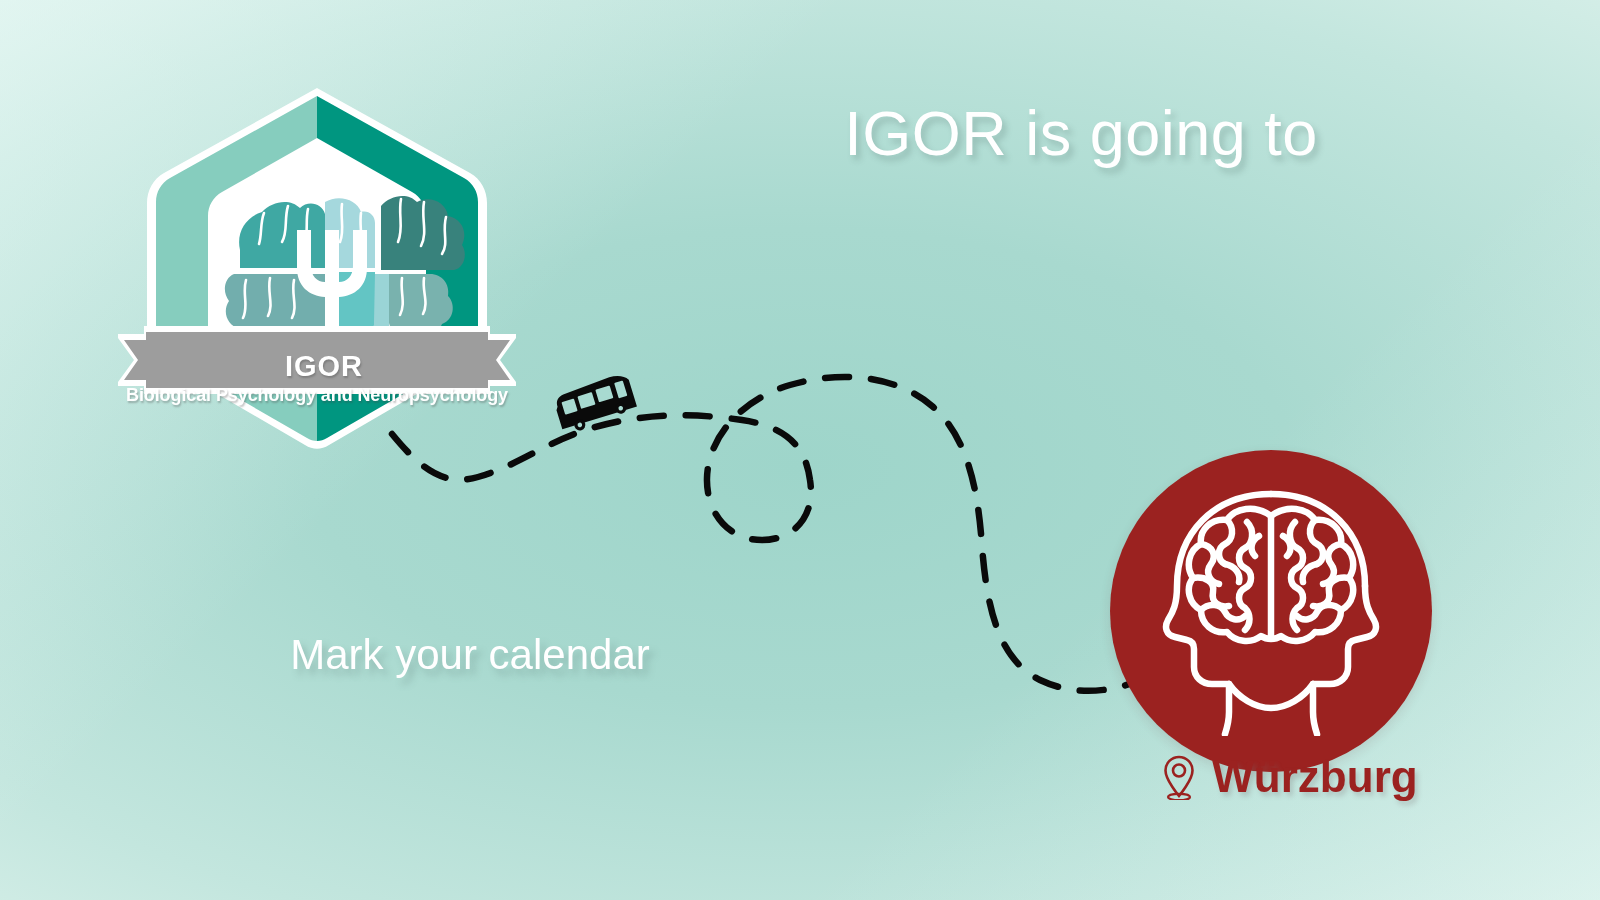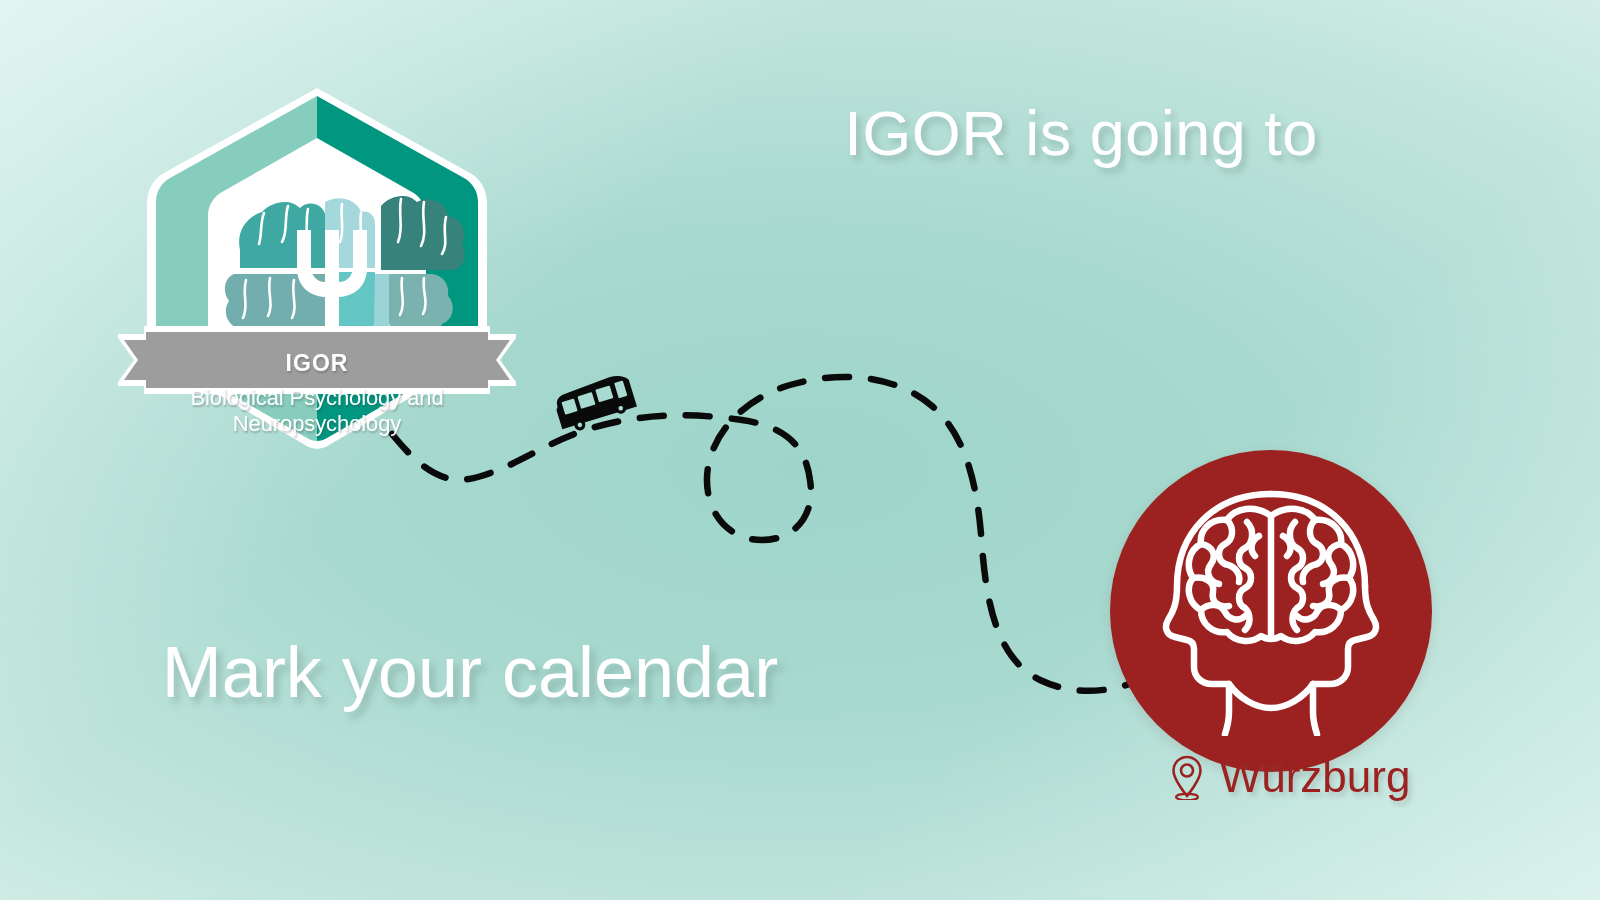--- a/index.html
+++ b/index.html
@@ -34,56 +34,56 @@
   }
   #headline .line2{
     font-size:118px;line-height:1.02;color:#4d8c8b;font-weight:700;
     letter-spacing:1px;margin-top:2px;white-space:nowrap;
     text-shadow:6px 7px 7px rgba(120,150,145,.30);
   }
 
   
   #tagline{
     position:absolute;left:150px;top:630px;width:640px;text-align:center;
-    z-index:5;color:#ffffff;font-weight:400;font-size:72px;line-height:1.18;
+    z-index:5;color:#ffffff;font-weight:400;font-size:42px;line-height:1.18;
     text-shadow:5px 6px 7px rgba(95,125,120,.34);
   }
 
   
   #city-label{
     position:absolute;left:1130px;top:752px;width:320px;
     z-index:5;display:flex;align-items:center;justify-content:center;gap:16px;
-    color:#9b2220;font-size:44px;font-weight:400;
+    color:#9b2220;font-size:44px;font-weight:700;
     text-shadow:3px 4px 5px rgba(120,110,110,.28);
   }
   #city-label .pin{display:block;width:34px;height:46px;flex:0 0 auto;}
 
   
   #city-badge{
     position:absolute;left:1110px;top:450px;width:322px;height:322px;
     border-radius:50%;background:#9b2220;z-index:3;
     box-shadow:0 4px 12px rgba(80,30,30,.12);
   }
   #city-badge svg{position:absolute;left:50%;top:50%;transform:translate(-50%,-50%);}
 
   
   #logo{position:absolute;left:112px;top:82px;width:410px;height:380px;z-index:3;}
   #logo svg{position:absolute;left:0;top:0;}
   #ribbon-text{
     position:absolute;left:0;top:0;width:410px;height:380px;z-index:6;
     pointer-events:none;
   }
   #ribbon-text .igor{
-    position:absolute;left:0;top:268px;width:410px;text-align:center;
-    color:#ffffff;font-size:23px;font-weight:700;letter-spacing:1px;
+    position:absolute;left:7px;top:268px;width:410px;text-align:center;
+    color:#ffffff;font-size:29px;font-weight:700;letter-spacing:1px;
     text-shadow:1px 2px 2px rgba(70,70,70,.35);
   }
   #ribbon-text .sub{
     position:absolute;left:0;top:303px;width:410px;text-align:center;
-    color:#ffffff;font-size:22px;font-weight:400;letter-spacing:-.1px;
+    color:#ffffff;font-size:18px;font-weight:700;letter-spacing:-.1px;
     text-shadow:1px 2px 2px rgba(70,70,70,.35);
   }
 </style>
 </head>
 <body>
 
 <div id="poster">
 
   <svg class="layer" width="1600" height="900" viewBox="0 0 1600 900" fill="none">
 

